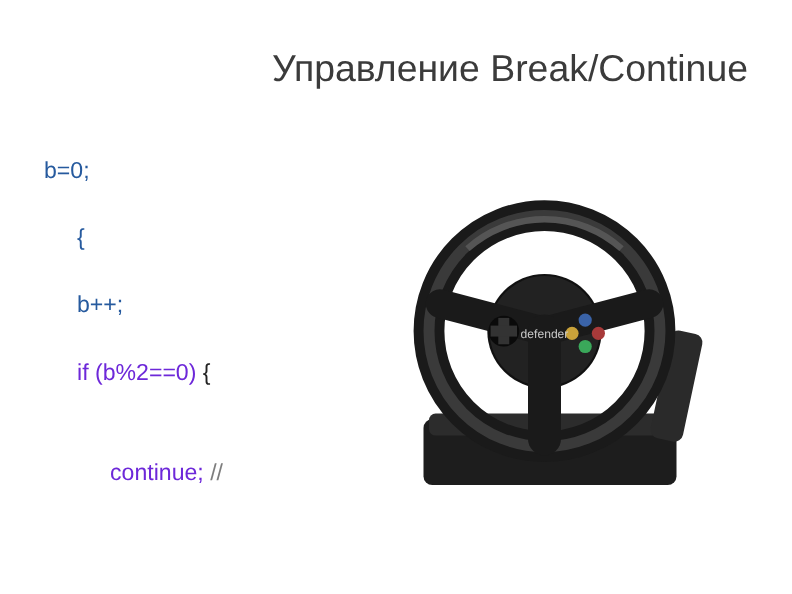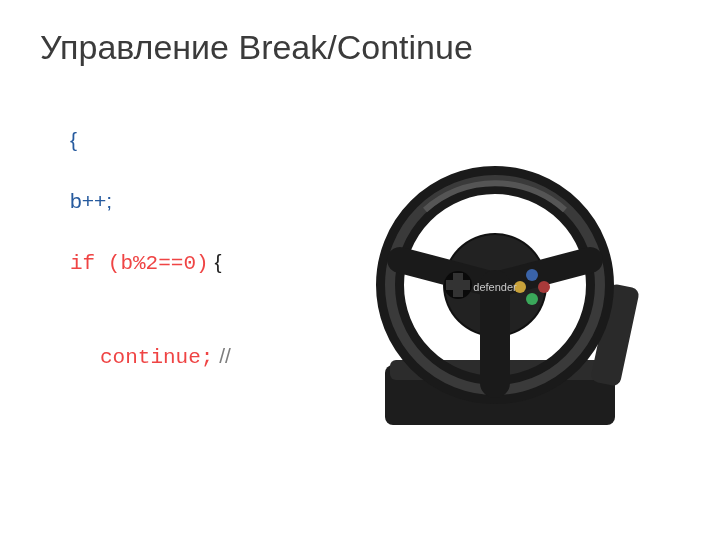--- a/index.html
+++ b/index.html
@@ -14,59 +14,60 @@
   .slide {
     position: relative;
     width: 720px;
     height: 540px;
     box-sizing: border-box;
     padding: 24px 40px 0 40px;
   }
   .title {
     font-size: 34px;
     color: #3b3b3b;
-    text-align: left;
-    margin: 4px 0 28px 0;
+    text-align: right;
+    margin: 20px 0 28px 0;
     font-weight: 400;
   }
   .content {
     position: relative;
   }
   .code {
     font-size: 21px;
     line-height: 1.45;
     color: #265a9e;
     white-space: pre;
   }
   .ind1 { padding-left: 30px; display: block; }
   .ind2 { padding-left: 60px; display: block; }
   .row  { display: block; }
   .black { color: #222; }
   .gray  { color: #7d7d7d; }
-  .blue  { color: #ef4444; font-family: Liberation Mono, monospace; }
+  .blue  { color: #6d28d9; }
   .wheel {
     position: absolute;
     top: 70px;
     right: 20px;
     width: 330px;
     height: 280px;
     text-align: right;
   }
   .gap { height: 6px; }
 </style>
 </head>
 <body>
 
 <div class="slide">
 
   <div class="title">Управление Break/Continue</div>
 
   <div class="content">
 
     <div class="code">
+<span class="row">b=0;</span>
 <span class="ind1">{</span>
 <span class="ind1">b++;</span>
 <span class="ind1"><span class="blue">if (b%2==0)</span><span class="black"> { </span></span>
 <span class="gap"></span>
 <span class="ind2"><span class="blue">continue;</span><span class="gray"> //</span></span>
 
 
 <span class="gap"></span>
 
 <span class="gap"></span>

